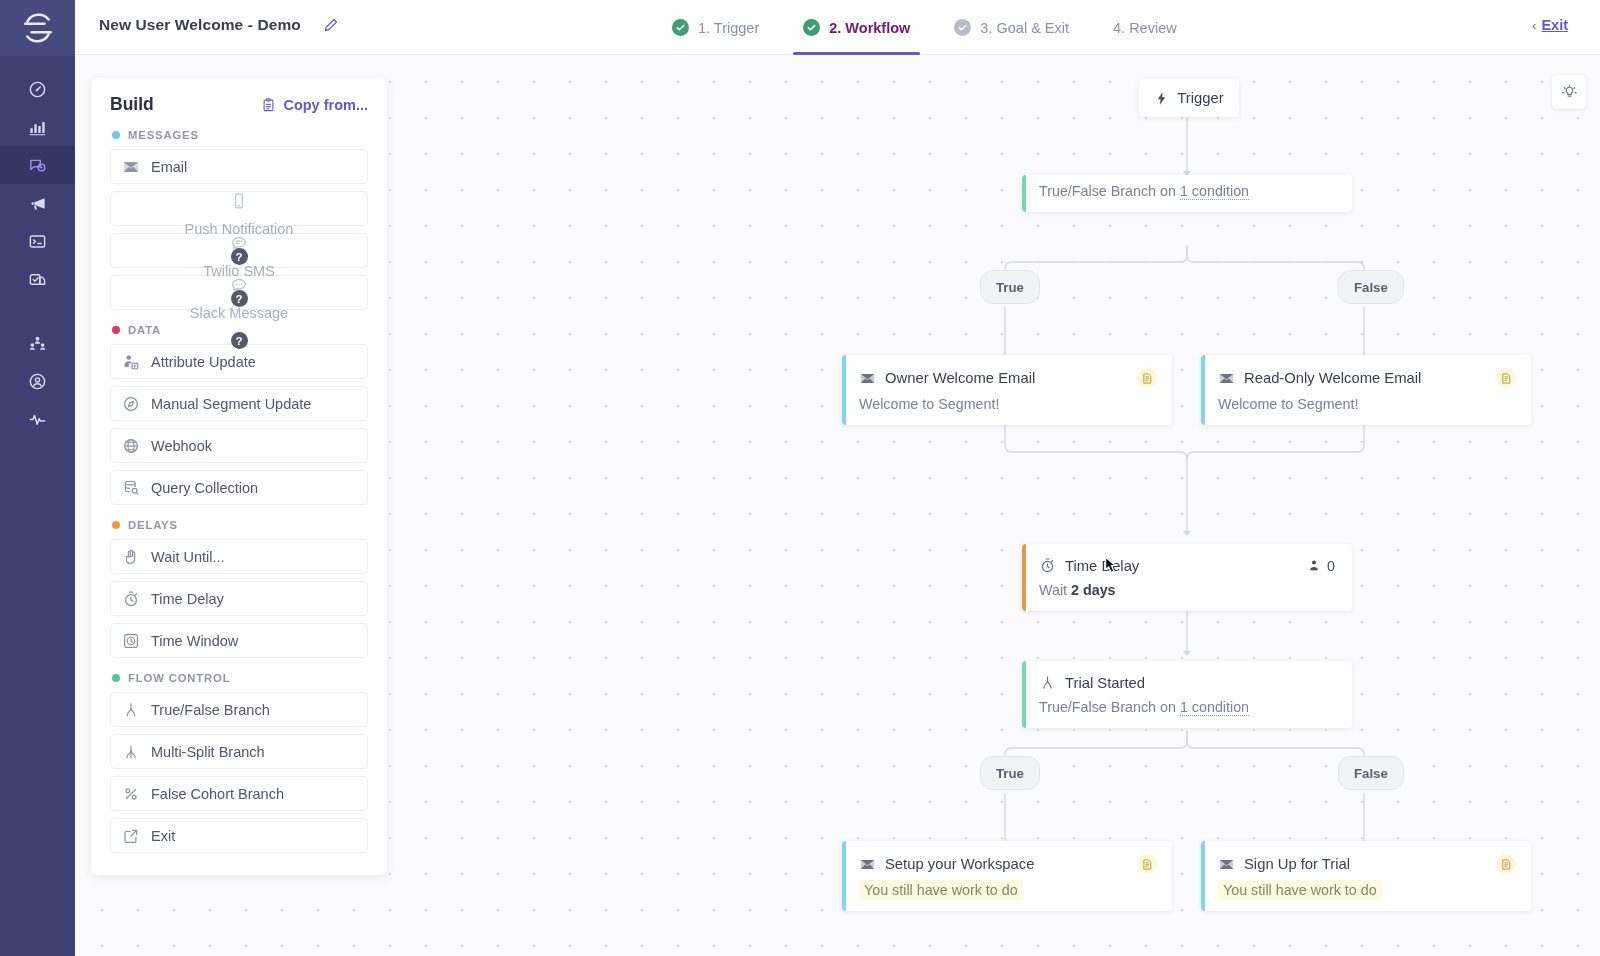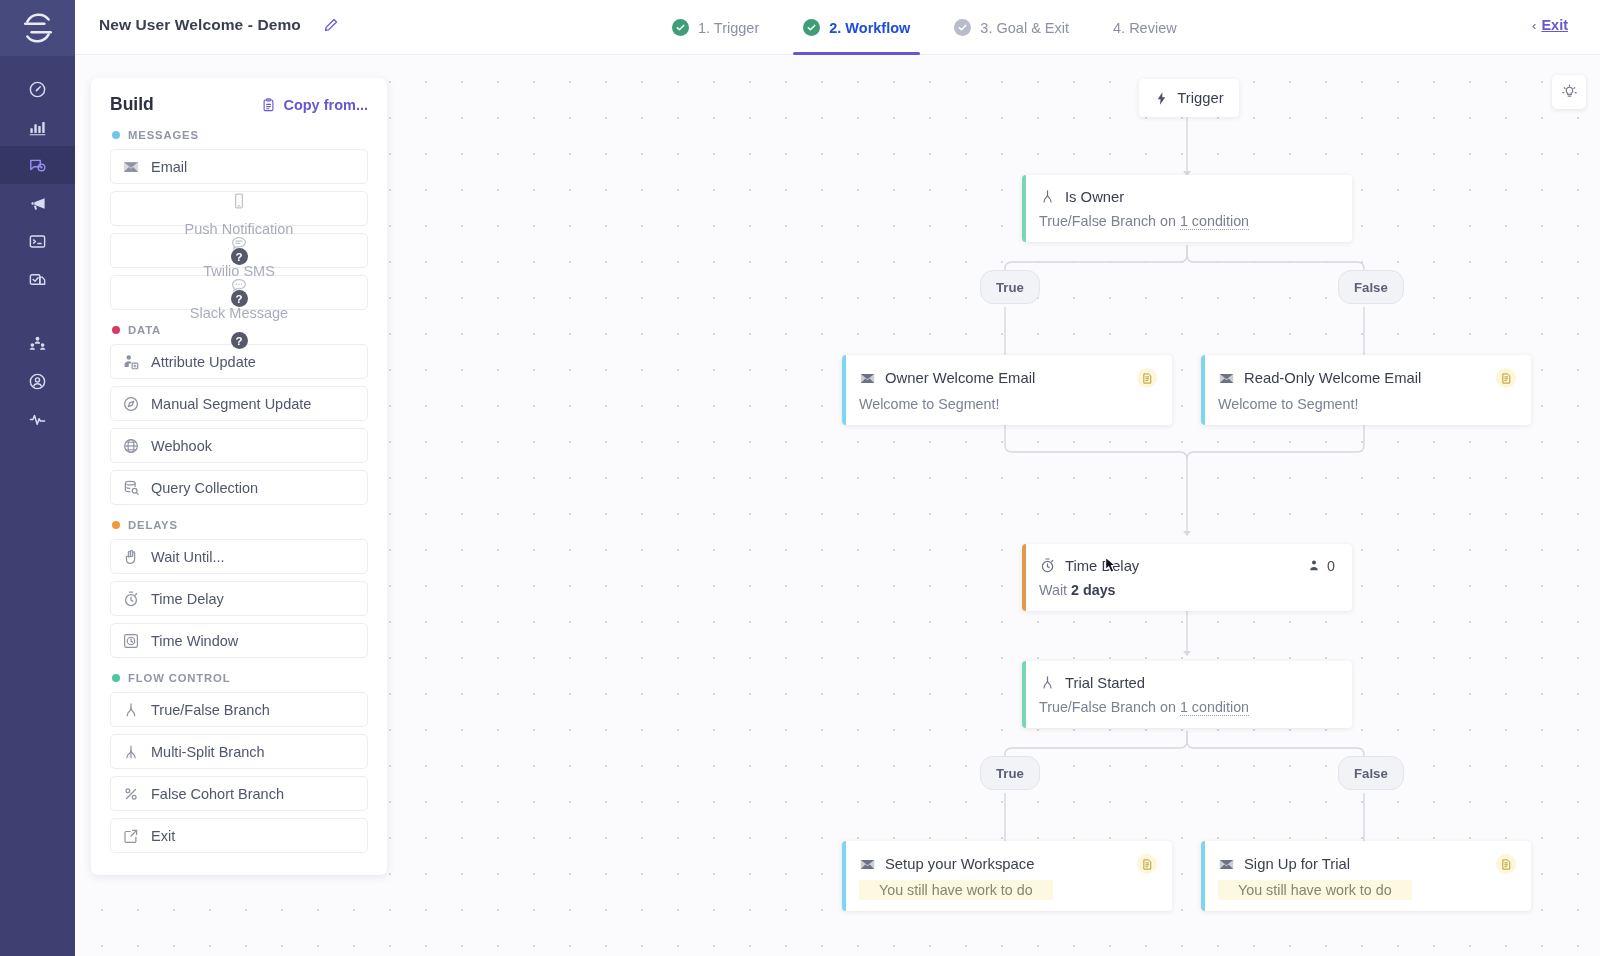--- a/index.html
+++ b/index.html
@@ -61,21 +61,21 @@
     height: 55px;
     display: flex; align-items: stretch; gap: 0;
   }
   .step {
     display: flex; align-items: center; gap: 9px;
     padding: 12px 22px; cursor: pointer;
     position: relative;
     font-size: 14.5px; color: #8b90a3;
   }
   .step.done { color: #8b90a3; }
-  .step.current { color: #1d4ed8; font-weight: bold; }
+  .step.current { color: #701a75; font-weight: bold; }
   .step.current::after {
     content: ""; position: absolute; left: 12px; right: 12px; bottom: 0;
     height: 3px; background: #6558d3; border-radius: 2px;
   }
   .step-check {
     width: 17px; height: 17px; border-radius: 50%;
     display: inline-flex; align-items: center; justify-content: center;
     flex: none;
   }
   .step-check.green { background: #3f9e78; }
@@ -214,21 +214,21 @@
   .badge-count {
     display: flex; align-items: center; gap: 6px;
     font-size: 14.3px; color: #4b5063; flex: none; margin-right: 4px;
   }
   .badge-count svg { width: 14px; height: 15px; color: #4b5063; display:block; }
 
   .node .nsub.highlight {
     background: transparent;
   }
   .node .nsub.highlight span {
-    background: #fdf8e0; padding: 2px 20px; border-radius: 2px;
+    background: #fdf8e0; padding: 2px 5px; border-radius: 2px;
     color: #8a8468;
   }
 
   .pill {
     position: absolute; z-index: 6;
     height: 25px; padding: 16px 15px;
     border-radius: 13px;
     background: #f2f3f7; border: 1px solid #e3e5ec;
     display: flex; align-items: center; justify-content: center;
     font-size: 13.2px; font-weight: bold; color: #5b6076;
@@ -395,30 +395,20 @@
 
     <div class="node node-trigger">
       <svg viewBox="0 0 24 24" fill="currentColor">
           <path d="M13.5 2 6 13h4.5l-1 9L18 10h-4.8z"></path>
         </svg>
       <span>Trigger</span>
     </div>
 
     <div class="node" style="left:947px; top:120px; width:330px;">
       <div class="accent" style="background:#77d7b0"></div>
-      <div class="nhead">
-        <span class="nicon">
-            <svg viewBox="0 0 24 24" fill="none" stroke="currentColor" stroke-width="1.7" stroke-linecap="round">
-              <path d="M12 4v6"></path>
-              <path d="M12 10c0 4-5 3.4-5 9.6"></path>
-              <path d="M12 10c0 4 5 3.4 5 9.6"></path>
-            </svg>
-          </span>
-        <span class="ntitle">Is Owner</span>
-      </div>
       <div class="nsub">
         <span>True/False Branch on </span><span class="dotted">1 condition</span>
       </div>
     </div>
 
     <div class="pill" style="left:905px; top:215px;">
         <span>True</span>
       </div>
     <div class="pill" style="left:1263px; top:215px;">
         <span>False</span>

